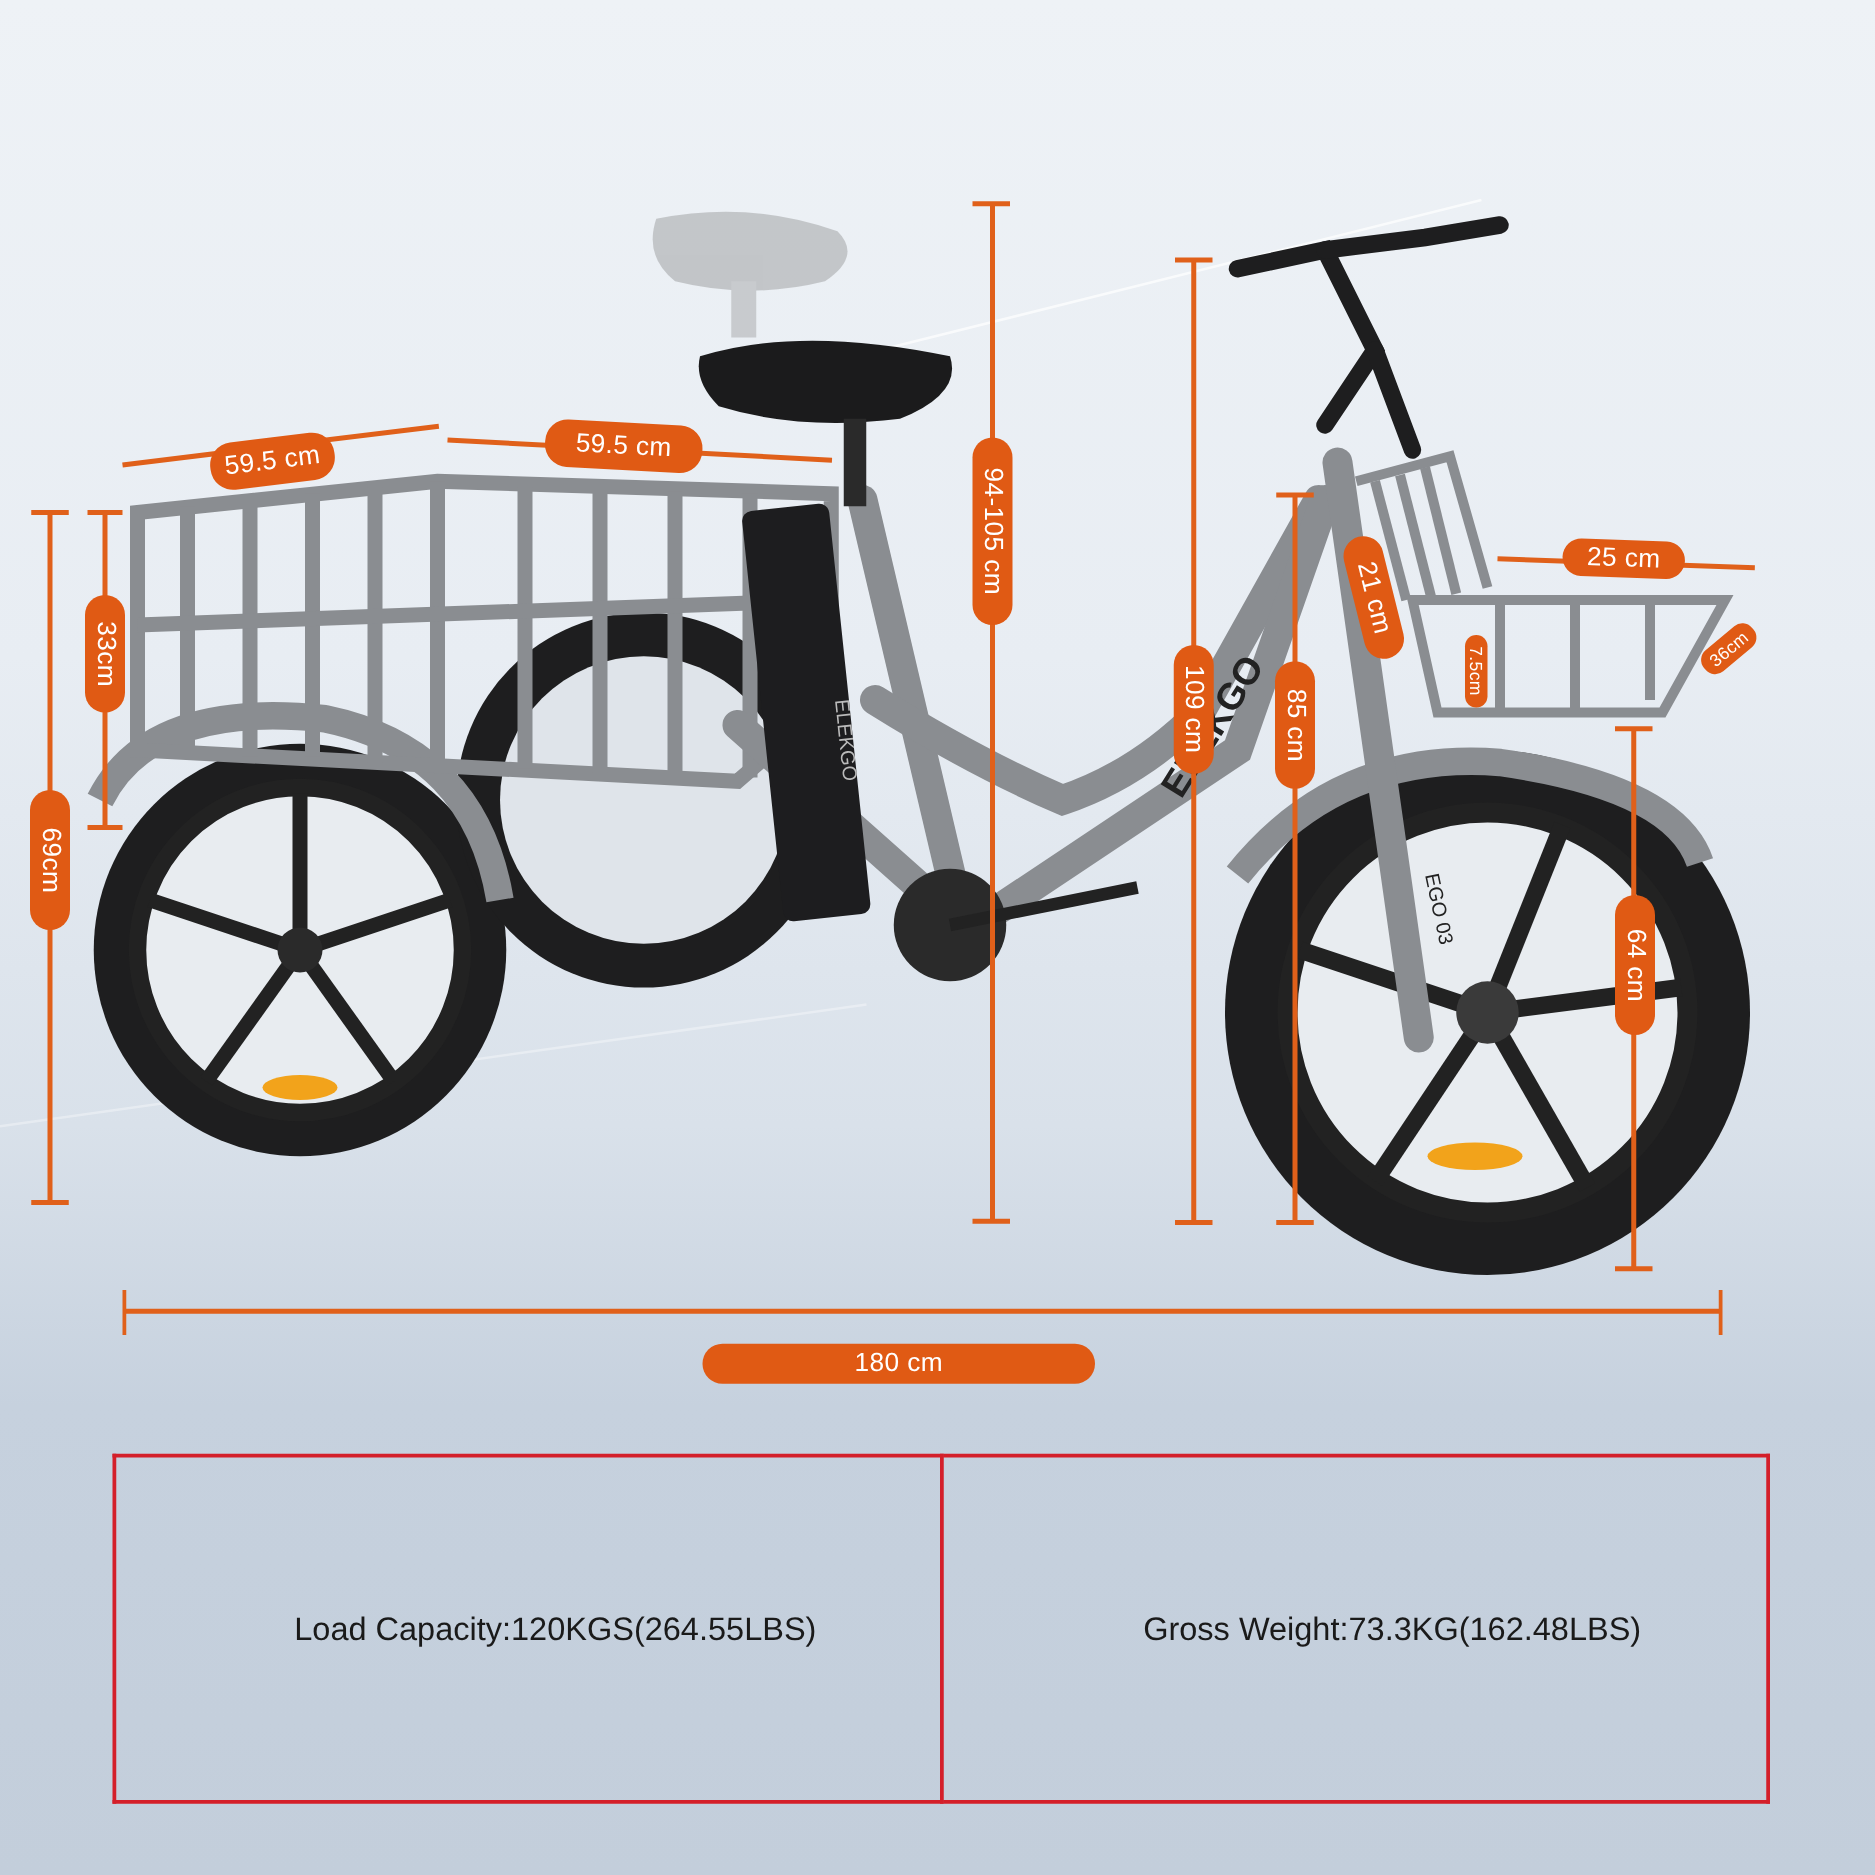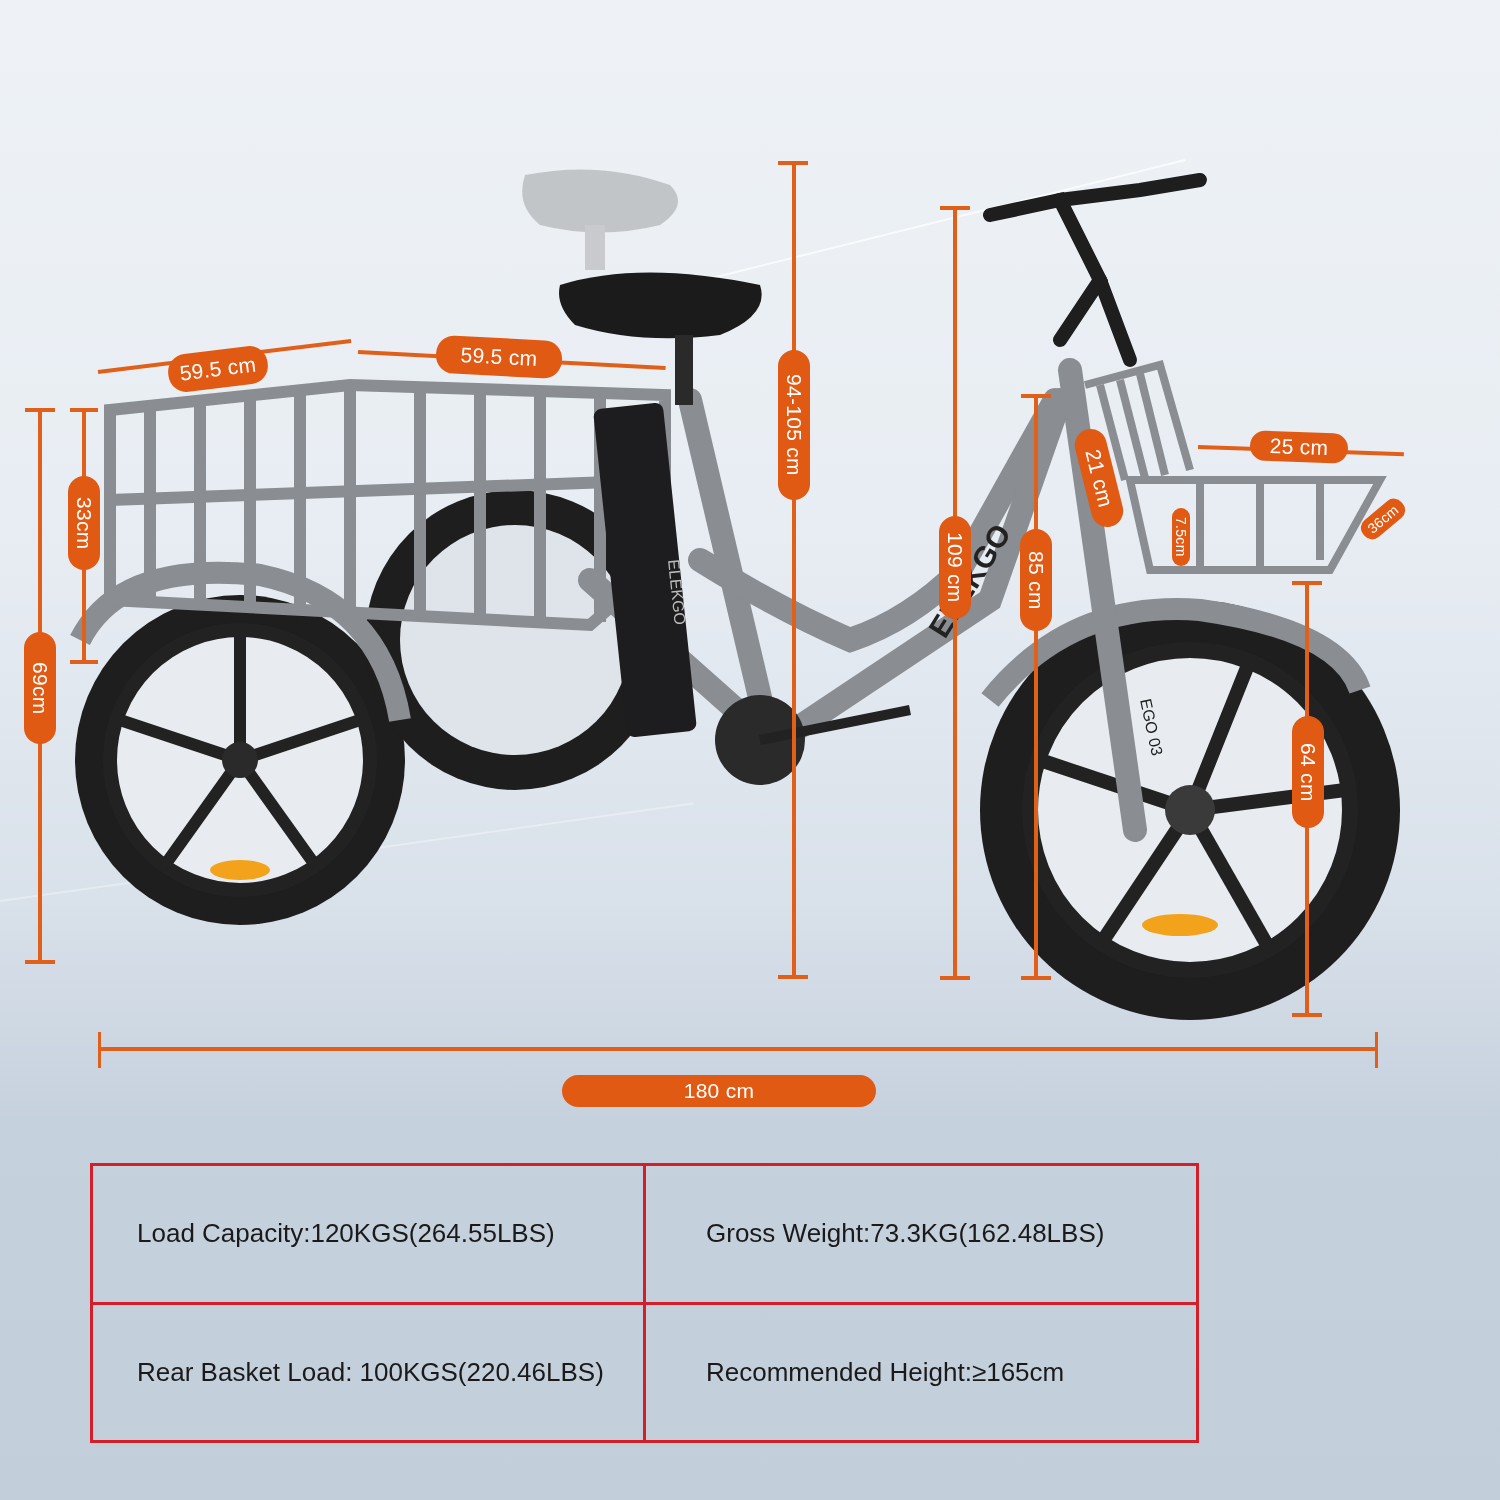--- a/index.html
+++ b/index.html
@@ -13,23 +13,24 @@
   .tick { position:absolute; background:#e0601a; }
   .pill {
     position:absolute; background:#e05a14; color:#fff; border-radius:18px;
     font-size:21px; display:flex; align-items:center; justify-content:center;
     white-space:nowrap; letter-spacing:0.3px;
   }
   .pill.v { writing-mode: vertical-rl; }
   .pill.small { font-size:14px; border-radius:10px; }
   svg.bike { position:absolute; left:0; top:0; }
   .spec-table {
-    position:absolute; left:90px; top:1163px; width:1109px; height:280px;
+    position:absolute; left:90px; top:1163px; width:1326px; height:280px;
     border:3px solid #d41f2a; box-sizing:border-box; border-collapse:collapse;
     background: transparent;
+    text-align: center;
   }
   .spec-table td {
     border:3px solid #d41f2a; height:90px; width:50%;
     font-size:26px; color:#1a1a1a; padding:0 0 0 44px; vertical-align:middle;
   }
   .spec-table td.right { padding-left:60px; }
 </style>
 </head>
 <body>
 
@@ -187,18 +188,14 @@
 <div class="tick" style="left:98px;top:1032px;width:3px;height:36px;"></div>
 <div class="tick" style="left:1375px;top:1032px;width:3px;height:36px;"></div>
 <div class="pill" style="left:562px;top:1032px;width:314px;height:32px;margin-top:43px;">180 cm</div>
 
 <table class="spec-table">
   <tbody>
       <tr>
     <td>Load Capacity:120KGS(264.55LBS)</td>
     <td class="right">Gross Weight:73.3KG(162.48LBS)</td>
   </tr>
-  <tr>
-    <td>Rear Basket Load: 100KGS(220.46LBS)</td>
-    <td class="right">Recommended Height:≥165cm</td>
-  </tr>
 </tbody>
   </table>
 
 </body></html>

